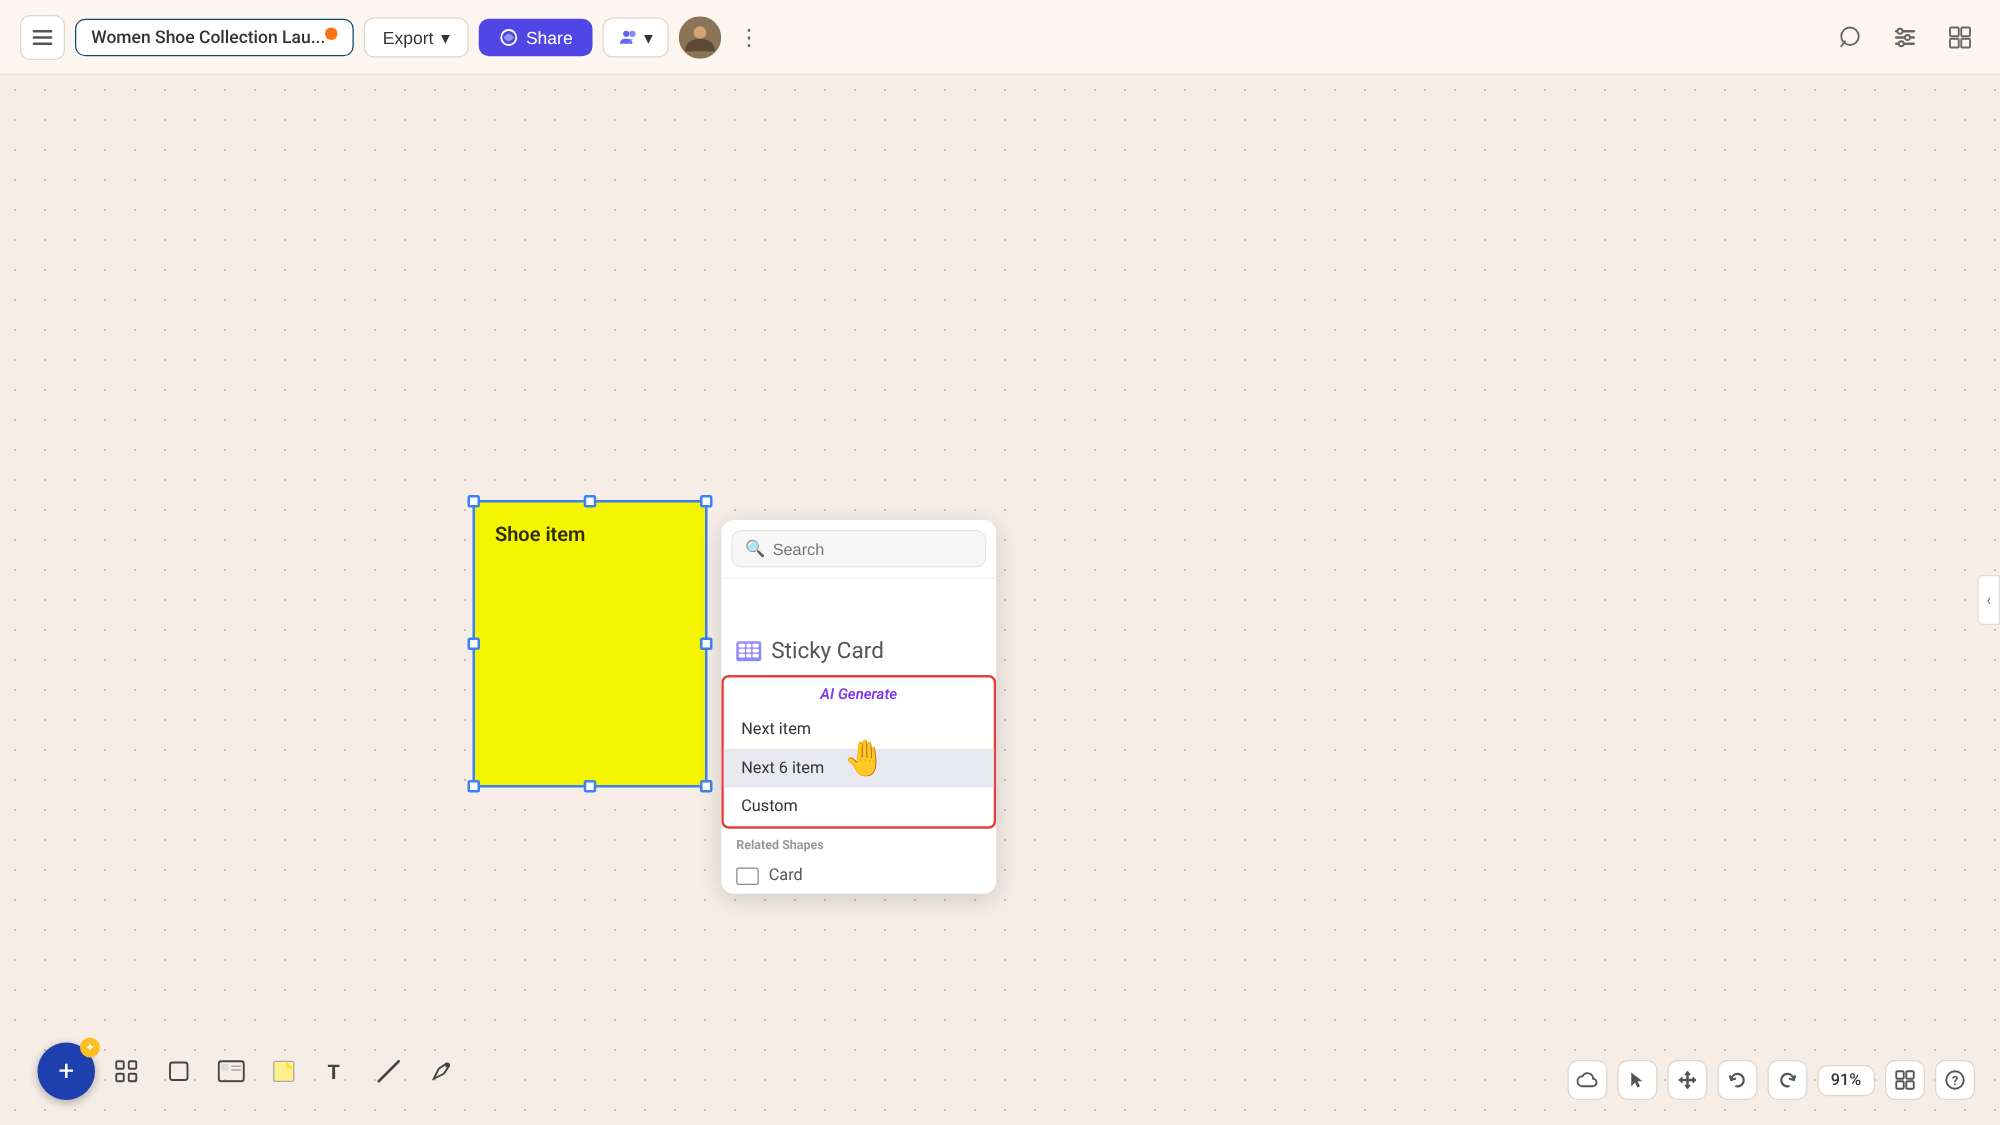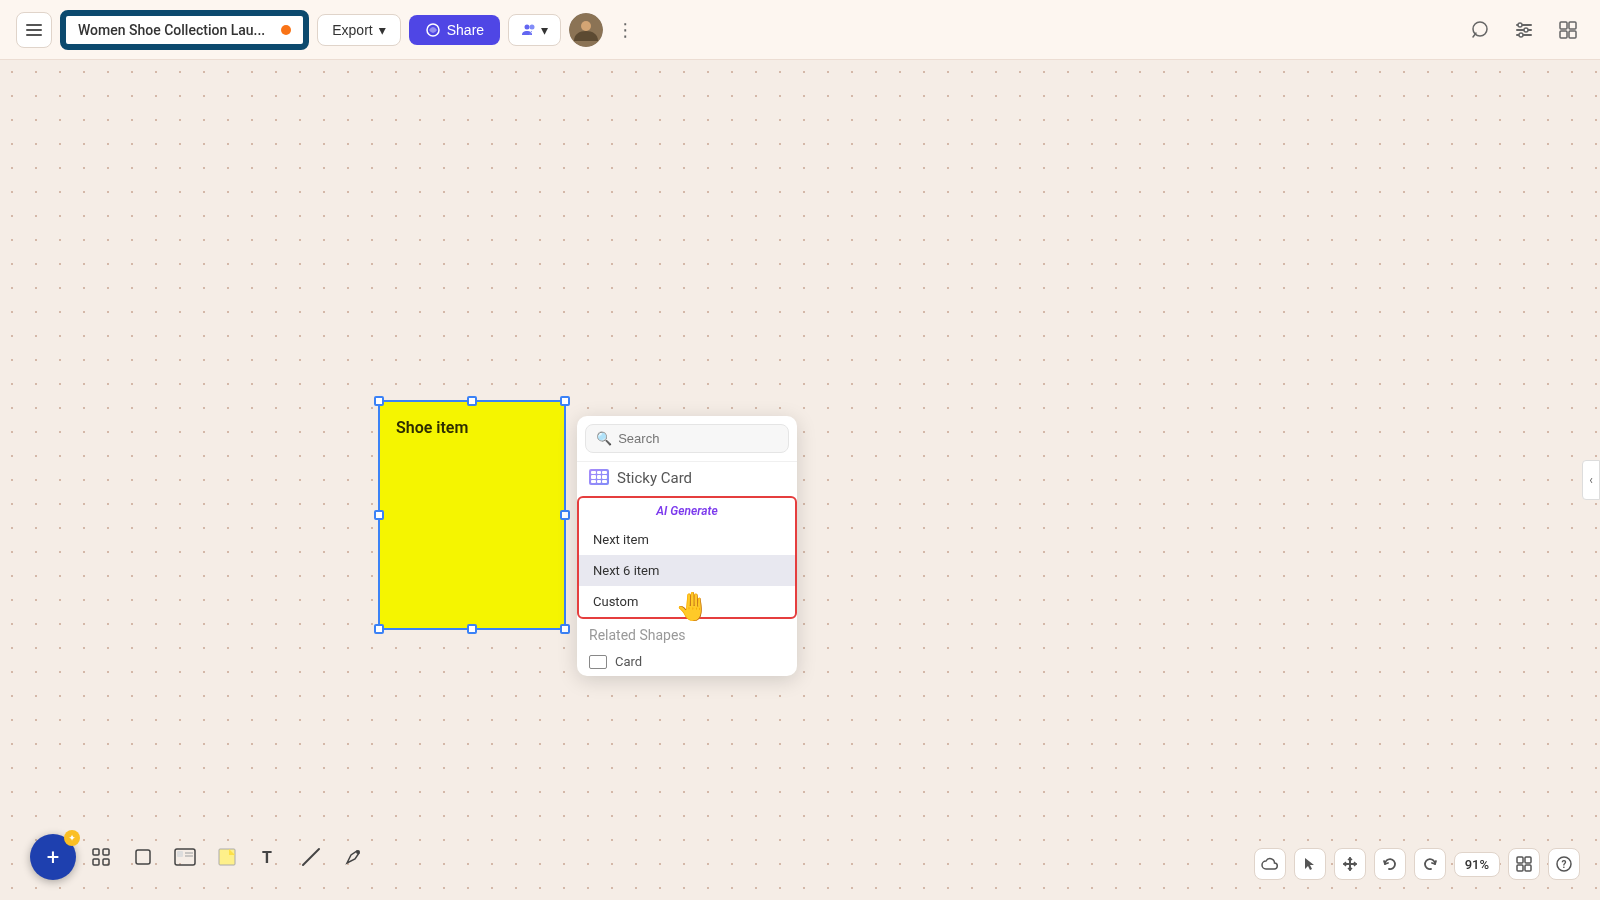--- a/index.html
+++ b/index.html
@@ -33,26 +33,26 @@
     .menu-btn {
       width: 36px; height: 36px;
       background: white;
       border: 1px solid #e0d4ca;
       border-radius: 8px;
       display: flex; align-items: center; justify-content: center;
       cursor: pointer;
     }
     .project-name-area {
       display: flex;
-      align-items: center;
-      background: white;
-      border: 6px solid #0c4a6e;
+      align-items: flex-start;
+      background: white;
+      border: 1px solid #0c4a6e;
       border-radius: 8px;
       padding: 6px 12px;
-      gap: 16px;
+      gap: 0;
       cursor: pointer;
     }
     .project-name {
       font-size: 14px;
       color: #333;
       font-weight: 500;
     }
     .dot-orange {
       width: 10px; height: 10px;
       background: #f97316;
@@ -197,31 +197,33 @@
       font-size: 13px;
       color: #c2410c;
       width: 100%;
     }
     .search-icon-sm {
       color: #999;
       font-size: 13px;
     }
     .menu-section-label {
       padding: 6px 12px 4px;
-      font-size: 14px;
+      font-size: 10px;
       color: #999;
-      font-weight: 400;
+      font-weight: 700;
     }
     .sticky-card-item {
       padding: 7px 12px;
-      font-size: 15px;
+      font-size: 18px;
       color: #555;
       display: flex;
+      align-items: center;
       gap: 8px;
       cursor: pointer;
+      margin-top: 40px;
     }
     .sticky-card-icon {
       width: 20px; height: 16px;
       background: linear-gradient(135deg, #a78bfa, #818cf8);
       border-radius: 2px;
       display: grid;
       grid-template-columns: 1fr 1fr 1fr;
       grid-template-rows: 1fr 1fr 1fr;
       gap: 1px;
       padding: 2px;

